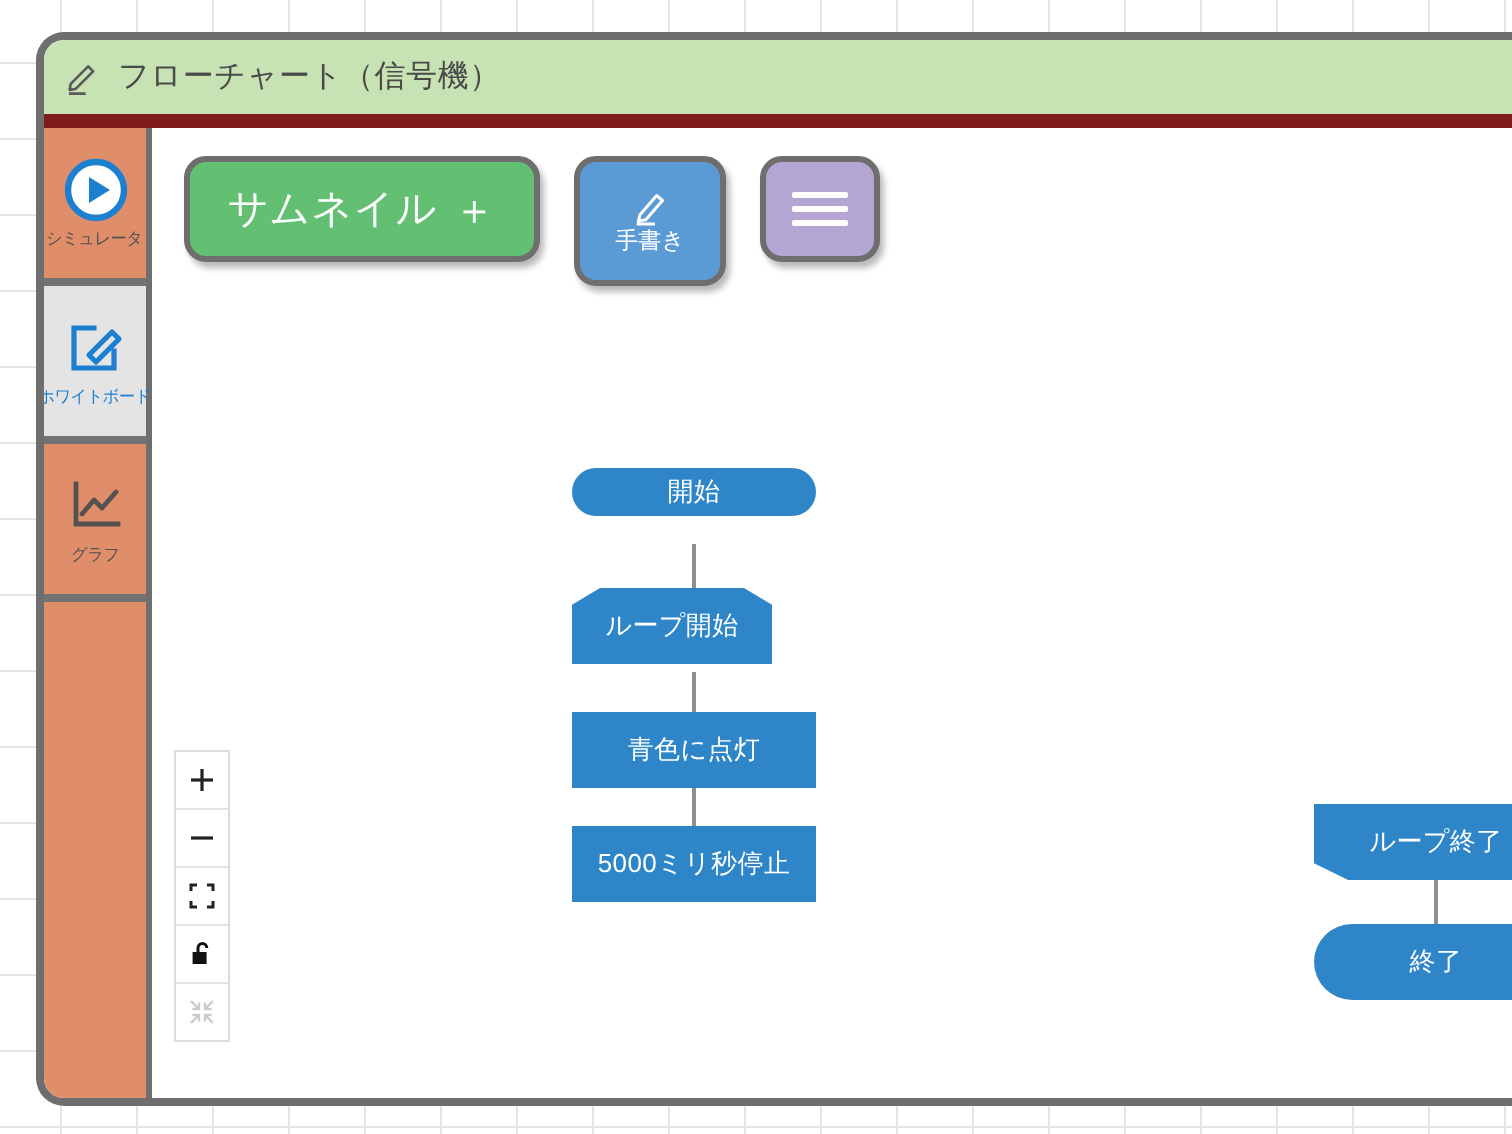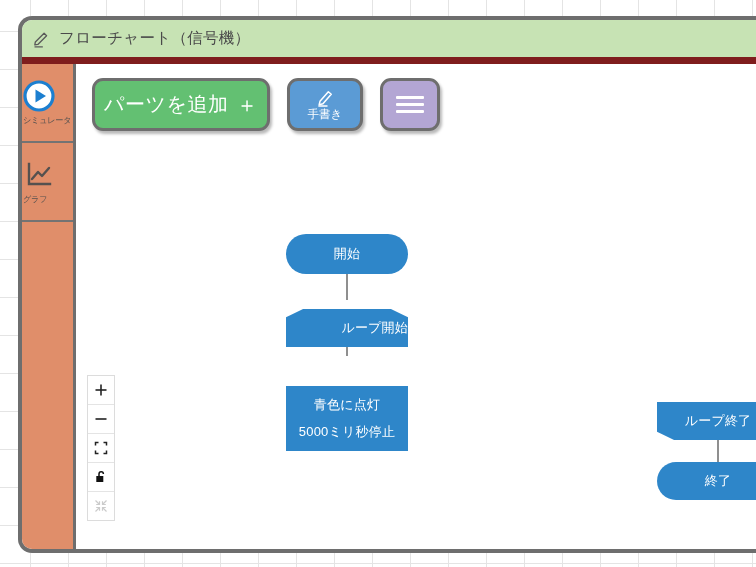--- a/index.html
+++ b/index.html
@@ -67,23 +67,24 @@
     bottom: 0;
     width: 54px;
     background: #e08e6a;
     border-right: 3px solid #6e6e6e;
     box-sizing: border-box;
   }
   .side-item {
     position: relative;
     height: 79px;
     box-sizing: border-box;
-    border-bottom: 2px solid #737373;
+    border-bottom: 4px solid #737373;
     display: flex;
     flex-direction: column;
+    align-items: center;
     justify-content: center;
     gap: 2px;
     cursor: pointer;
   }
   .side-item.selected { background: #e4e4e4; }
   .side-icon { width: 34px; height: 34px; display:block; }
   .side-label {
     font-size: 8.5px;
     color: #55514f;
     letter-spacing: -0.3px;
@@ -123,21 +124,21 @@
   }
   .tbtn-add {
     width: 178px; height: 53px;
     background: #63c072;
     color: #ffffff;
     font-size: 20px;
     letter-spacing: .5px;
   }
   .tbtn-add .plus { margin-left: 8px; font-size: 21px; }
   .tbtn-pen {
-    width: 76px; height: 53px;
+    width: 76px; height: 65px;
     background: #5b9bd5;
     flex-direction: column;
     gap: 0px;
     color: #ffffff;
   }
   .tbtn-pen .pen-icon { width: 22px; height: 20px; display:block; margin-bottom:-1px;}
   .tbtn-pen .pen-label { font-size: 11.5px; }
   .tbtn-menu {
     width: 60px; height: 53px;
     background: #b3a6d4;
@@ -220,41 +221,50 @@
     <div class="side-item">
       <span class="side-icon">
         <svg viewBox="0 0 34 34" width="34" height="34">
           <circle cx="17" cy="17" r="14" fill="#ffffff" stroke="#1c7fd0" stroke-width="3.2"></circle>
           <path d="M13.5 10.5 L24 17 L13.5 23.5 Z" fill="#1c7fd0"></path>
         </svg>
       </span>
       <span class="side-label">シミュレータ</span>
     </div>
 
+    <div class="side-item selected">
+      <span class="side-icon">
+        <svg viewBox="0 0 34 34" width="34" height="34">
+          <path d="M26 18.5 V27 H6 V7 H16" fill="none" stroke="#1c7fd0" stroke-width="2.6" stroke-linecap="square"></path>
+          <path d="M13.5 20.5 L25 9 L28.5 12.5 L17 24 Z" fill="none" stroke="#1c7fd0" stroke-width="2.6" stroke-linejoin="round"></path>
+        </svg>
+      </span>
+      <span class="side-label">ホワイトボード</span>
+    </div>
 
     <div class="side-item">
       <span class="side-icon">
         <svg viewBox="0 0 34 34" width="34" height="34">
           <path d="M7 6 V26 H28" fill="none" stroke="#55514f" stroke-width="2.4" stroke-linecap="square"></path>
           <path d="M10 21 L16 14 L20 18 L27 10" fill="none" stroke="#55514f" stroke-width="2.4" stroke-linejoin="round" stroke-linecap="round"></path>
         </svg>
       </span>
       <span class="side-label">グラフ</span>
     </div>
 
 
 
     <div class="side-filler"></div>
   </div>
 
   <div class="canvas">
 
     <div class="toolbar">
       <div class="tbtn tbtn-add">
-        <span>パーツを追加</span>
+        <span>サムネイル</span>
         <span class="plus">＋</span>
       </div>
 
       <div class="tbtn tbtn-pen">
         <span class="pen-icon">
           <svg viewBox="0 0 24 24" width="22" height="20">
             <path d="M6 16 L16 4.5 L19.5 7.5 L9.5 19 L5 20 Z" fill="none" stroke="#ffffff" stroke-width="1.8" stroke-linejoin="round"></path>
             <line x1="4" y1="21.6" x2="15" y2="21.6" stroke="#ffffff" stroke-width="1.8"></line>
           </svg>
         </span>
@@ -269,29 +279,29 @@
         </span>
       </div>
     </div>
 
     <div class="flow">
       <div class="connector" style="left:270px;top:208px;height:28px;"></div>
       <div class="connector" style="left:270px;top:272px;height:20px;"></div>
       <div class="connector" style="left:270px;top:330px;height:22px;"></div>
       <div class="connector" style="left:641px;top:374px;height:24px;"></div>
 
-      <div class="node stadium" style="left:210px;top:170px;width:122px;height:40px;font-family:Liberation Serif, serif;">
+      <div class="node stadium" style="left:210px;top:170px;width:122px;height:24px;font-family:Liberation Serif, serif;">
         <span>開始</span>
       </div>
 
-      <div class="node loop-start" style="left:210px;top:245px;width:122px;height:38px;justify-content:flex-end;">
+      <div class="node loop-start" style="left:210px;top:230px;width:100px;height:38px;">
         <span>ループ開始</span>
       </div>
 
-      <div class="node" style="left:210px;top:292px;width:122px;height:38px;margin-top:30px;">
+      <div class="node" style="left:210px;top:292px;width:122px;height:38px;">
         <span>青色に点灯</span>
       </div>
 
       <div class="node" style="left:210px;top:349px;width:122px;height:38px;">
         <span>5000ミリ秒停止</span>
       </div>
 
       <div class="node loop-end" style="left:581px;top:338px;width:122px;height:38px;">
         <span>ループ終了</span>
       </div>

